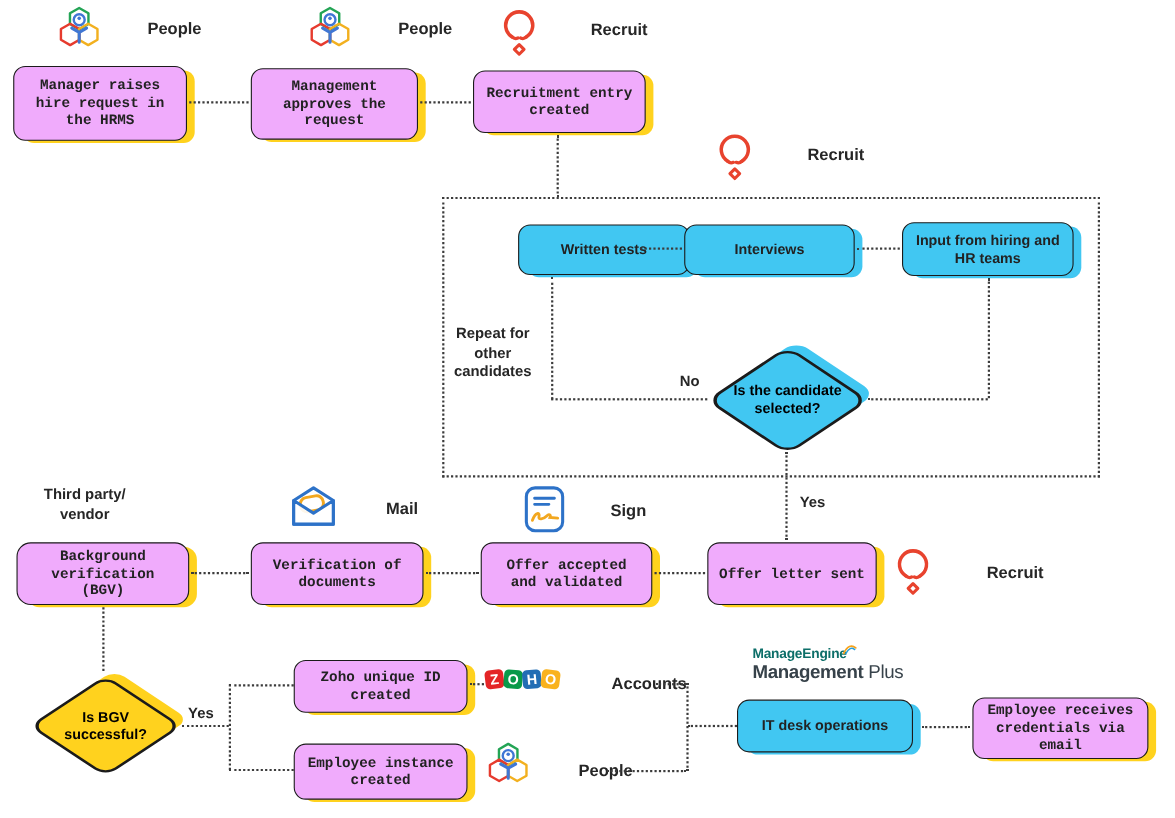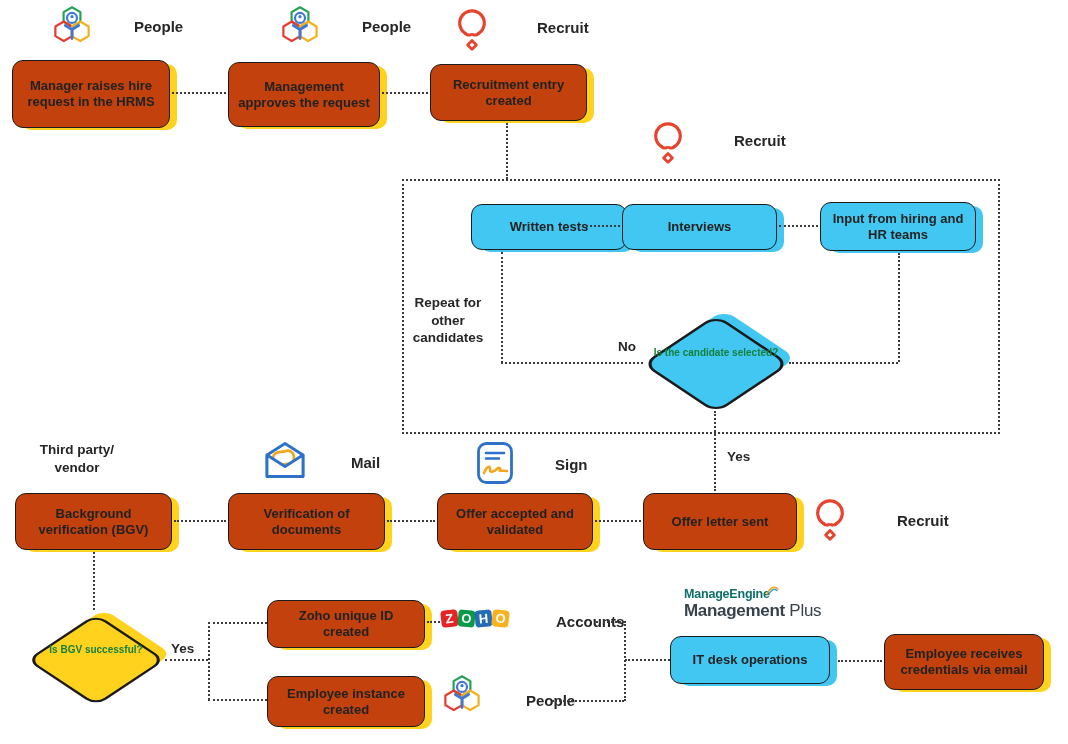--- a/index.html
+++ b/index.html
@@ -1,29 +1,29 @@
 <!DOCTYPE html>
 <html><head>
 <meta charset="utf-8">
 <style>
   html,body{margin:0;padding:0;background:#ffffff;}
   .canvas{position:relative;width:1068px;height:744px;background:#fff;overflow:hidden;
           font-family:"Liberation Sans", sans-serif;color:#262626;}
   .node{position:absolute;display:flex;align-items:center;justify-content:center;text-align:center;
         font-weight:bold;font-size:13px;line-height:1.22;color:#222;
         border:1.7px solid #1b1b1b;border-radius:11px;padding:4px 8px;box-sizing:border-box;}
-  .yellow{background:#c2410c;box-shadow:8px 3px 0 -1px #FFD21E;}
+  .yellow{background:#f0abfc;box-shadow:8px 3px 0 -1px #FFD21E;font-family:Liberation Mono, monospace;}
   .blue{background:#41C7F2;box-shadow:8px 3px 0 -1px #41C7F2;}
   .hline{position:absolute;border-top:2px dotted #3c3c3c;height:0;}
   .vline{position:absolute;border-left:2px dotted #3c3c3c;width:0;}
   .dash-box{position:absolute;border:2px dotted #3c3c3c;}
   .icon{position:absolute;}
   .icon-label{position:absolute;font-weight:bold;font-size:15px;color:#262626;white-space:nowrap;margin-left:37px;}
   .note{position:absolute;font-weight:bold;font-size:13.5px;color:#262626;text-align:center;line-height:1.3;}
-  .dtext{position:absolute;font-weight:bold;font-size:10px;color:#15803d;text-align:center;line-height:1.25;}
+  .dtext{position:absolute;font-weight:bold;font-size:13px;color:#000000;text-align:center;line-height:1.25;}
   .zoho-logo{position:absolute;white-space:nowrap;}
   .ztile{display:inline-block;width:17px;height:17px;border-radius:4px;color:#fff;font-weight:bold;
          font-size:13px;line-height:17px;text-align:center;margin-right:0px;vertical-align:middle;}
   .z1{background:#E42527;transform:rotate(-7deg);}
   .z2{background:#089949;transform:rotate(5deg);}
   .z3{background:#226DB4;transform:rotate(-5deg);}
   .z4{background:#F9B21D;transform:rotate(7deg);}
   .me-logo{position:absolute;line-height:1.05;}
   .me-line1{display:flex;align-items:flex-start;}
   .me-name{font-weight:bold;font-size:12.5px;color:#0D6F69;letter-spacing:-0.2px;}
@@ -126,21 +126,21 @@
   </svg>
   <div class="icon-label" style="left:314px;top:454px;">Mail</div>
 
   <svg class="icon" style="left:476px;top:441px;" width="38" height="44" viewBox="0 0 38 44">
     <rect x="2.5" y="2.5" width="33" height="39" rx="8" fill="#fff" stroke="#2D72C8" stroke-width="2.8"></rect>
     <path d="M10,12 H28 M10,17.5 H23" fill="none" stroke="#2D72C8" stroke-width="2.6" stroke-linecap="round"></path>
     <path d="M8,32 c3,-8 7,-7 6,-3.5 c-1,3.5 4,2.5 7,-0.5 c2,-2 4,-1 3,1.5 l7,0.5" fill="none" stroke="#F2A71F" stroke-width="2.6" stroke-linecap="round"></path>
   </svg>
   <div class="icon-label" style="left:518px;top:456px;">Sign</div>
 
-  <div class="node yellow" style="left:15px;top:493px;width:157px;height:57px;">
+  <div class="node yellow" style="left:15px;top:493px;width:157px;height:57px;border-radius:13px;">
     <span>Background verification (BGV)</span>
   </div>
   <div class="node yellow" style="left:228px;top:493px;width:157px;height:57px;">
     <span>Verification of documents</span>
   </div>
   <div class="node yellow" style="left:643px;top:493px;width:154px;height:57px;">
     <span>Offer letter sent</span>
   </div>
   <div class="node yellow" style="left:437px;top:493px;width:156px;height:57px;">
     <span>Offer accepted and validated</span>

